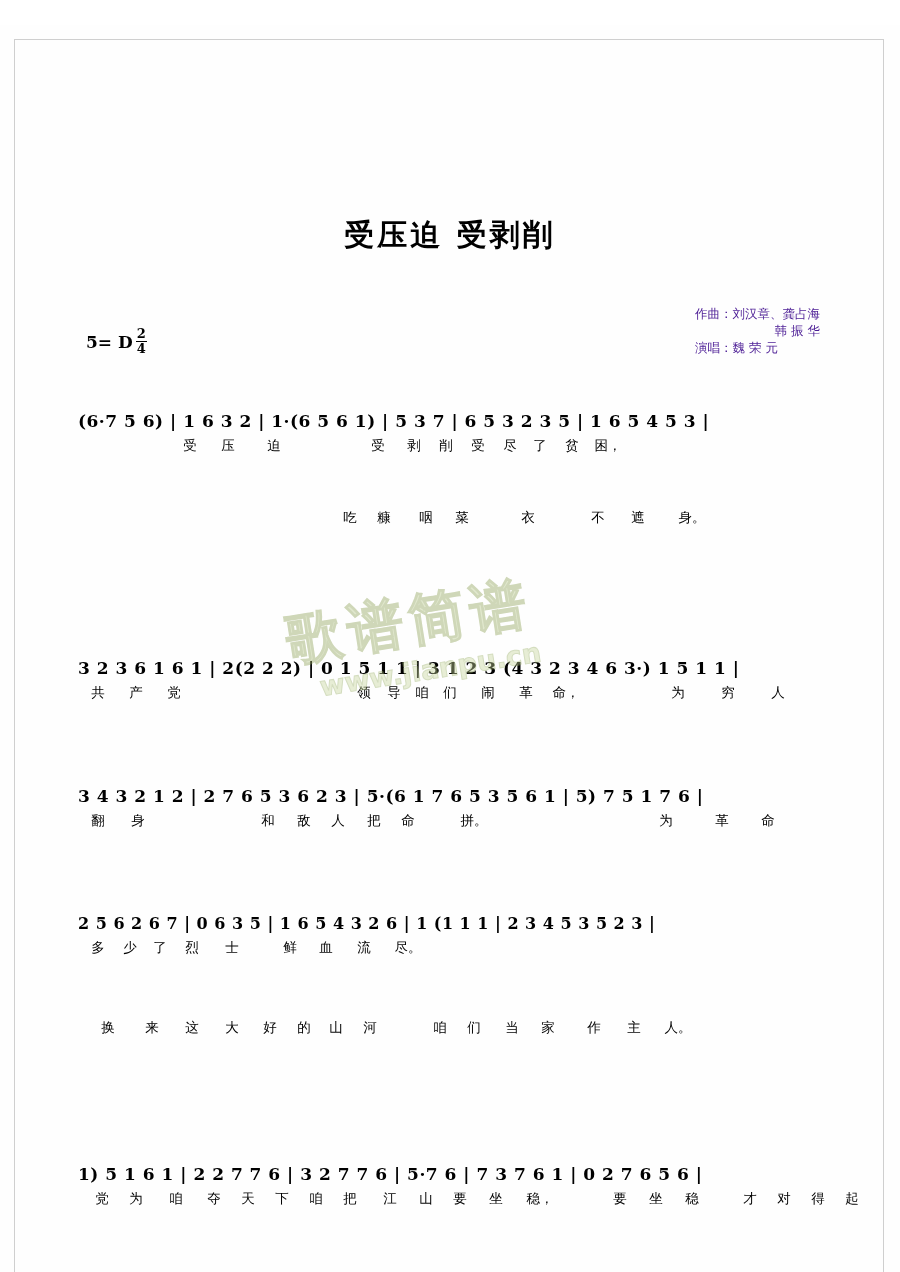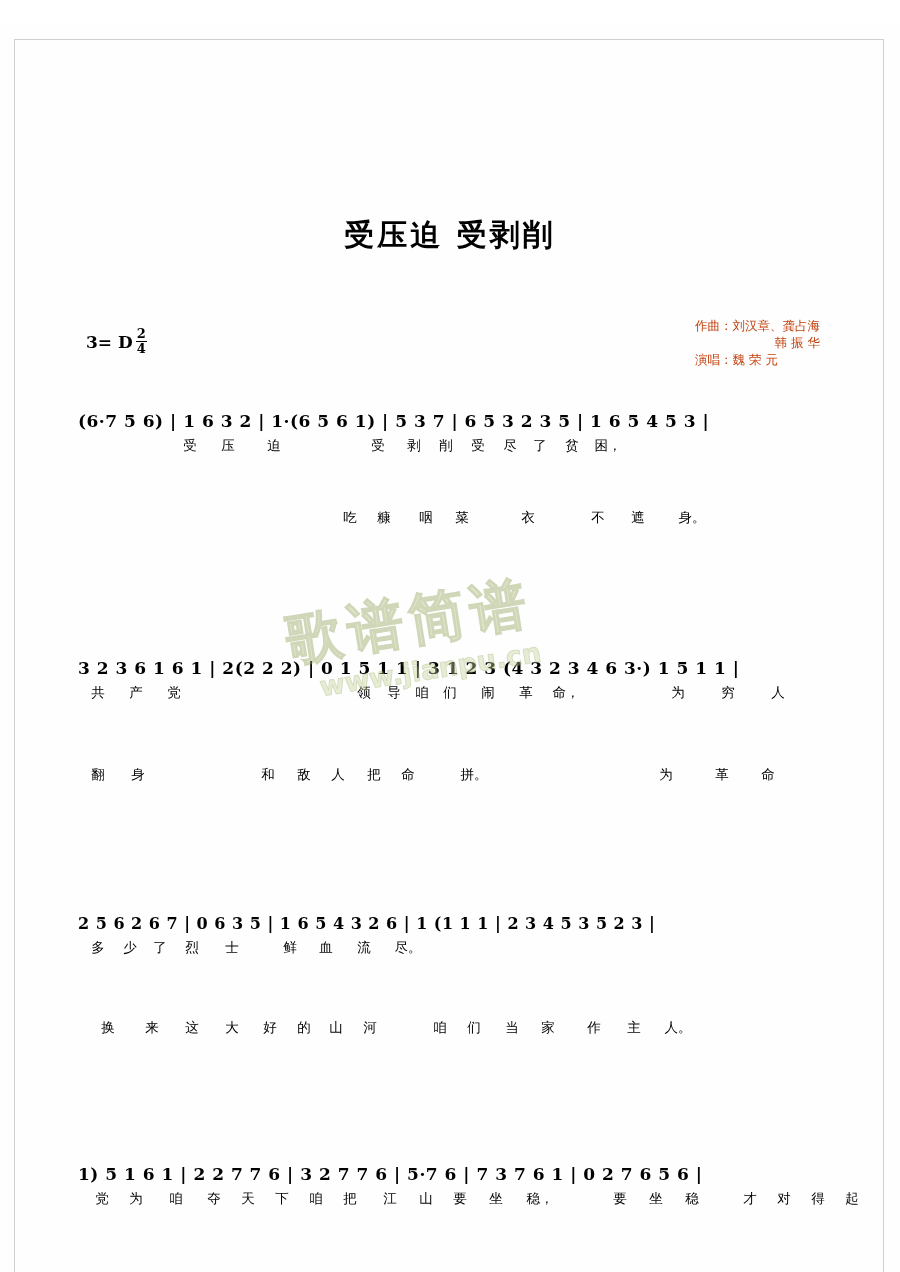--- a/index.html
+++ b/index.html
@@ -51,26 +51,26 @@
     top: 240px;
     left: 0;
     width: 900px;
     text-align: center;
     font-family: "DejaVu Serif", serif;
     font-size: 16px;
     color: #000;
   }
   .credits {
     position: absolute;
-    top: 292px;
+    top: 280px;
     right: 80px;
     font-family: "DejaVu Serif", serif;
     font-size: 12.5px;
     line-height: 17px;
-    color: #c2410c;
+    color: #4c1d95;
     text-align: left;
   }
   .credits .row { white-space: nowrap; }
 
   .keysig {
     position: absolute;
     top: 303px;
     left: 86px;
     font-family: "DejaVu Serif", serif;
     font-size: 17px;
@@ -171,21 +171,21 @@
     </div>
     <div class="row" style="text-align:right">
       <span>韩 振 华</span>
     </div>
     <div class="row">
       <span>演唱：</span><span>魏 荣 元</span>
     </div>
   </div>
 
   <div class="keysig">
-    <span>3= D</span>
+    <span>5= D</span>
     <span class="frac">
       <span class="num">2</span>
       <span class="den">4</span>
     </span>
   </div>
 
   <div id="systems-host">
       <div class="system" style="top: 360px;">
         <div class="notes" style="letter-spacing: 0.5px; width: 744px; justify-content: space-between; font-size: 17px; text-align: right;">(6·7 5 6) | 1 6 3 2 | 1·(6 5 6 1) | 5 3 7 | 6 5 3 2 3 5 | 1 6 5 4 5 3 |</div>
         <div style="position: absolute; left: 0px; top: 30px; width: 744px; height: 0px;"></div>
@@ -194,20 +194,21 @@
       <div class="system" style="top: 478px;">
         <div style="position: absolute; left: 0px; top: 30px; width: 744px; height: 0px;"></div>
         <div class="lyrics"><span class="lyr" style="left: 272px;">吃</span><span class="lyr" style="left: 306px;">糠</span><span class="lyr" style="left: 348px;">咽</span><span class="lyr" style="left: 384px;">菜</span><span class="lyr" style="left: 450px;">衣</span><span class="lyr" style="left: 520px;">不</span><span class="lyr" style="left: 560px;">遮</span><span class="lyr" style="left: 614px;">身。</span></div>
       </div>
       <div class="system" style="top: 607px;">
         <div class="notes" style="letter-spacing: 0.5px; width: 744px; justify-content: space-between; font-size: 17px;">3 2 3 6 1 6 1 | 2(2 2 2) | 0 1 5 1 1 | 3 1 2 3 (4 3 2 3 4 6 3·) 1 5 1 1 |</div>
         <div style="position: absolute; left: 0px; top: 30px; width: 744px; height: 0px;"></div>
         <div class="lyrics"><span class="lyr" style="left: 20px;">共</span><span class="lyr" style="left: 58px;">产</span><span class="lyr" style="left: 96px;">党</span><span class="lyr" style="left: 286px;">领</span><span class="lyr" style="left: 316px;">导</span><span class="lyr" style="left: 344px;">咱</span><span class="lyr" style="left: 372px;">们</span><span class="lyr" style="left: 410px;">闹</span><span class="lyr" style="left: 448px;">革</span><span class="lyr" style="left: 488px;">命，</span><span class="lyr" style="left: 600px;">为</span><span class="lyr" style="left: 650px;">穷</span><span class="lyr" style="left: 700px;">人</span></div>
       </div>
       <div class="system" style="top: 735px;">
+        <div class="notes" style="letter-spacing: 0.5px; width: 744px; justify-content: space-between; font-size: 17px;">3 4 3 2 1 2 | 2 7 6 5 3 6 2 3 | 5·(6 1 7 6 5 3 5 6 1 | 5) 7 5 1 7 6 |</div>
         <div style="position: absolute; left: 0px; top: 30px; width: 744px; height: 0px;"></div>
         <div class="lyrics"><span class="lyr" style="left: 20px;">翻</span><span class="lyr" style="left: 60px;">身</span><span class="lyr" style="left: 190px;">和</span><span class="lyr" style="left: 226px;">敌</span><span class="lyr" style="left: 260px;">人</span><span class="lyr" style="left: 296px;">把</span><span class="lyr" style="left: 330px;">命</span><span class="lyr" style="left: 396px;">拼。</span><span class="lyr" style="left: 588px;">为</span><span class="lyr" style="left: 644px;">革</span><span class="lyr" style="left: 690px;">命</span></div>
       </div>
       <div class="system" style="top: 862px;">
         <div class="notes" style="letter-spacing: 0.5px; width: 744px; justify-content: space-between; font-size: 16px;">2 5 6 2 6 7 | 0 6 3 5 | 1 6 5 4 3 2 6 | 1 (1 1 1 | 2 3 4 5 3 5 2 3 |</div>
         <div style="position: absolute; left: 0px; top: 30px; width: 744px; height: 0px;"></div>
         <div class="lyrics"><span class="lyr" style="left: 20px;">多</span><span class="lyr" style="left: 52px;">少</span><span class="lyr" style="left: 82px;">了</span><span class="lyr" style="left: 114px;">烈</span><span class="lyr" style="left: 154px;">士</span><span class="lyr" style="left: 212px;">鲜</span><span class="lyr" style="left: 248px;">血</span><span class="lyr" style="left: 286px;">流</span><span class="lyr" style="left: 330px;">尽。</span></div>
       </div>
       <div class="system" style="top: 988px;">
         <div style="position: absolute; left: 0px; top: 30px; width: 744px; height: 0px;"></div>

